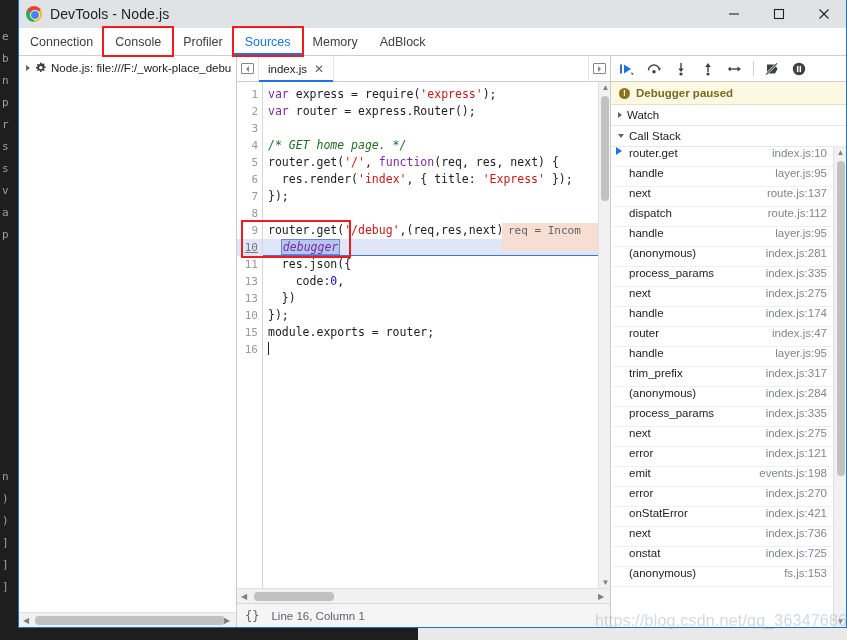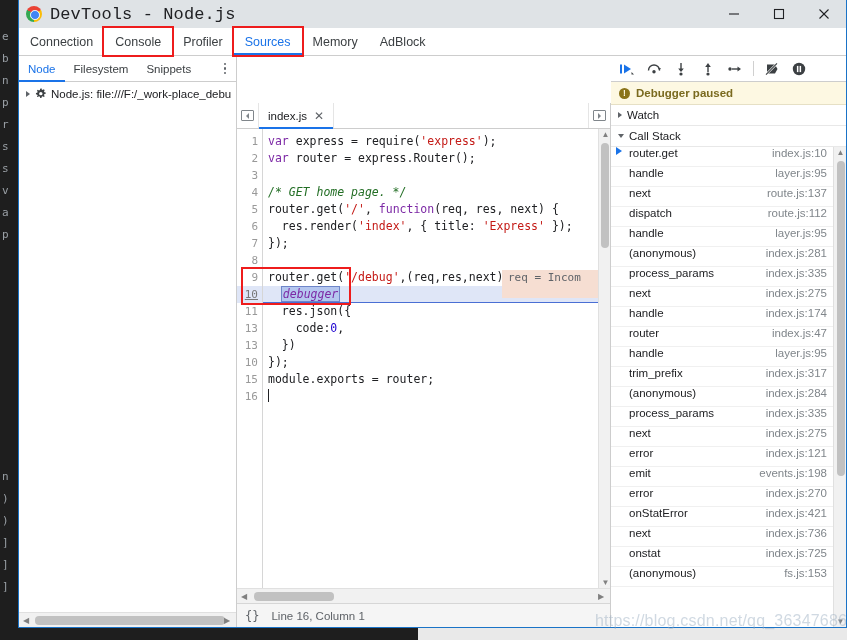--- a/index.html
+++ b/index.html
@@ -48,21 +48,21 @@
         #fbbc05 120deg 240deg,
         #34a853 240deg 360deg);
     position: relative; flex: 0 0 auto;
   }
   #chrome-logo::after {
     content: ""; position: absolute; left: 4.2px; top: 4.2px;
     width: 7.6px; height: 7.6px; border-radius: 50%;
     background: #4285f4; border: 1.1px solid #ffffff;
   }
   #win-title {
-    font-size: 17px; color: #202124; letter-spacing: .1px; font-family: Liberation Mono, monospace;
+    font-size: 14px; color: #202124; letter-spacing: .1px;
   }
   .wbtn {
     width: 45px; height: 28px;
     display: flex; align-items: center; justify-content: center;
     color: #202124;
   }
   #winbtns { position: absolute; right: 0; top: 0; display: flex; }
 
   
   #tabstrip {
@@ -138,21 +138,20 @@
     display: flex; align-items: center;
     position: relative;
   }
 
   
   #editor {
     flex: 1; min-width: 0;
     display: flex; flex-direction: column;
     border-right: 1px solid #cdcdcd;
     background: #ffffff;
-    margin-top: 47px;
   }
   #editor-tabs {
     height: 26px; min-height: 26px;
     display: flex; align-items: stretch;
     border-bottom: 1px solid #cdcdcd;
     background: #ffffff;
   }
   .panelbtn {
     width: 22px; display: flex; align-items: center; justify-content: center;
     border-right: 1px solid #e5e5e5;
@@ -380,32 +379,20 @@
     <div class="ptab">Console</div>
     <div class="ptab">Profiler</div>
     <div class="ptab active">Sources</div>
     <div class="ptab">Memory</div>
     <div class="ptab">AdBlock</div>
   </div>
 
   <div id="workarea">
 
     <div id="navigator">
-      <div id="nav-tabs">
-        <div class="ntab active">Node</div>
-        <div class="ntab">Filesystem</div>
-        <div class="ntab">Snippets</div>
-        <div id="nav-more">
-          <span class="kebab">
-              <i></i>
-              <i></i>
-              <i></i>
-            </span>
-        </div>
-      </div>
       <div id="nav-tree">
         <div id="tree-row">
           <span class="tri"></span>
           <svg width="13" height="13" viewBox="0 0 16 16" style="flex:0 0 auto">
             <path fill="#3c4043" d="M9.2 1.6l.3 1.6 1.2.5 1.4-.9 1.1 1.1-.9 1.4.5 1.2 1.6.3v1.6l-1.6.3-.5 1.2.9 1.4-1.1 1.1-1.4-.9-1.2.5-.3 1.6H7.6l-.3-1.6-1.2-.5-1.4.9L3.6 12l.9-1.4-.5-1.2L2.4 9V7.4L4 7.1l.5-1.2-.9-1.4 1.1-1.1 1.4.9 1.2-.5.3-1.6z"></path>
             <circle cx="8.4" cy="8.2" r="2.1" fill="#ffffff"></circle>
           </svg>
           <span>Node.js: file:///F:/_work-place_debu</span>
         </div>
       </div>

